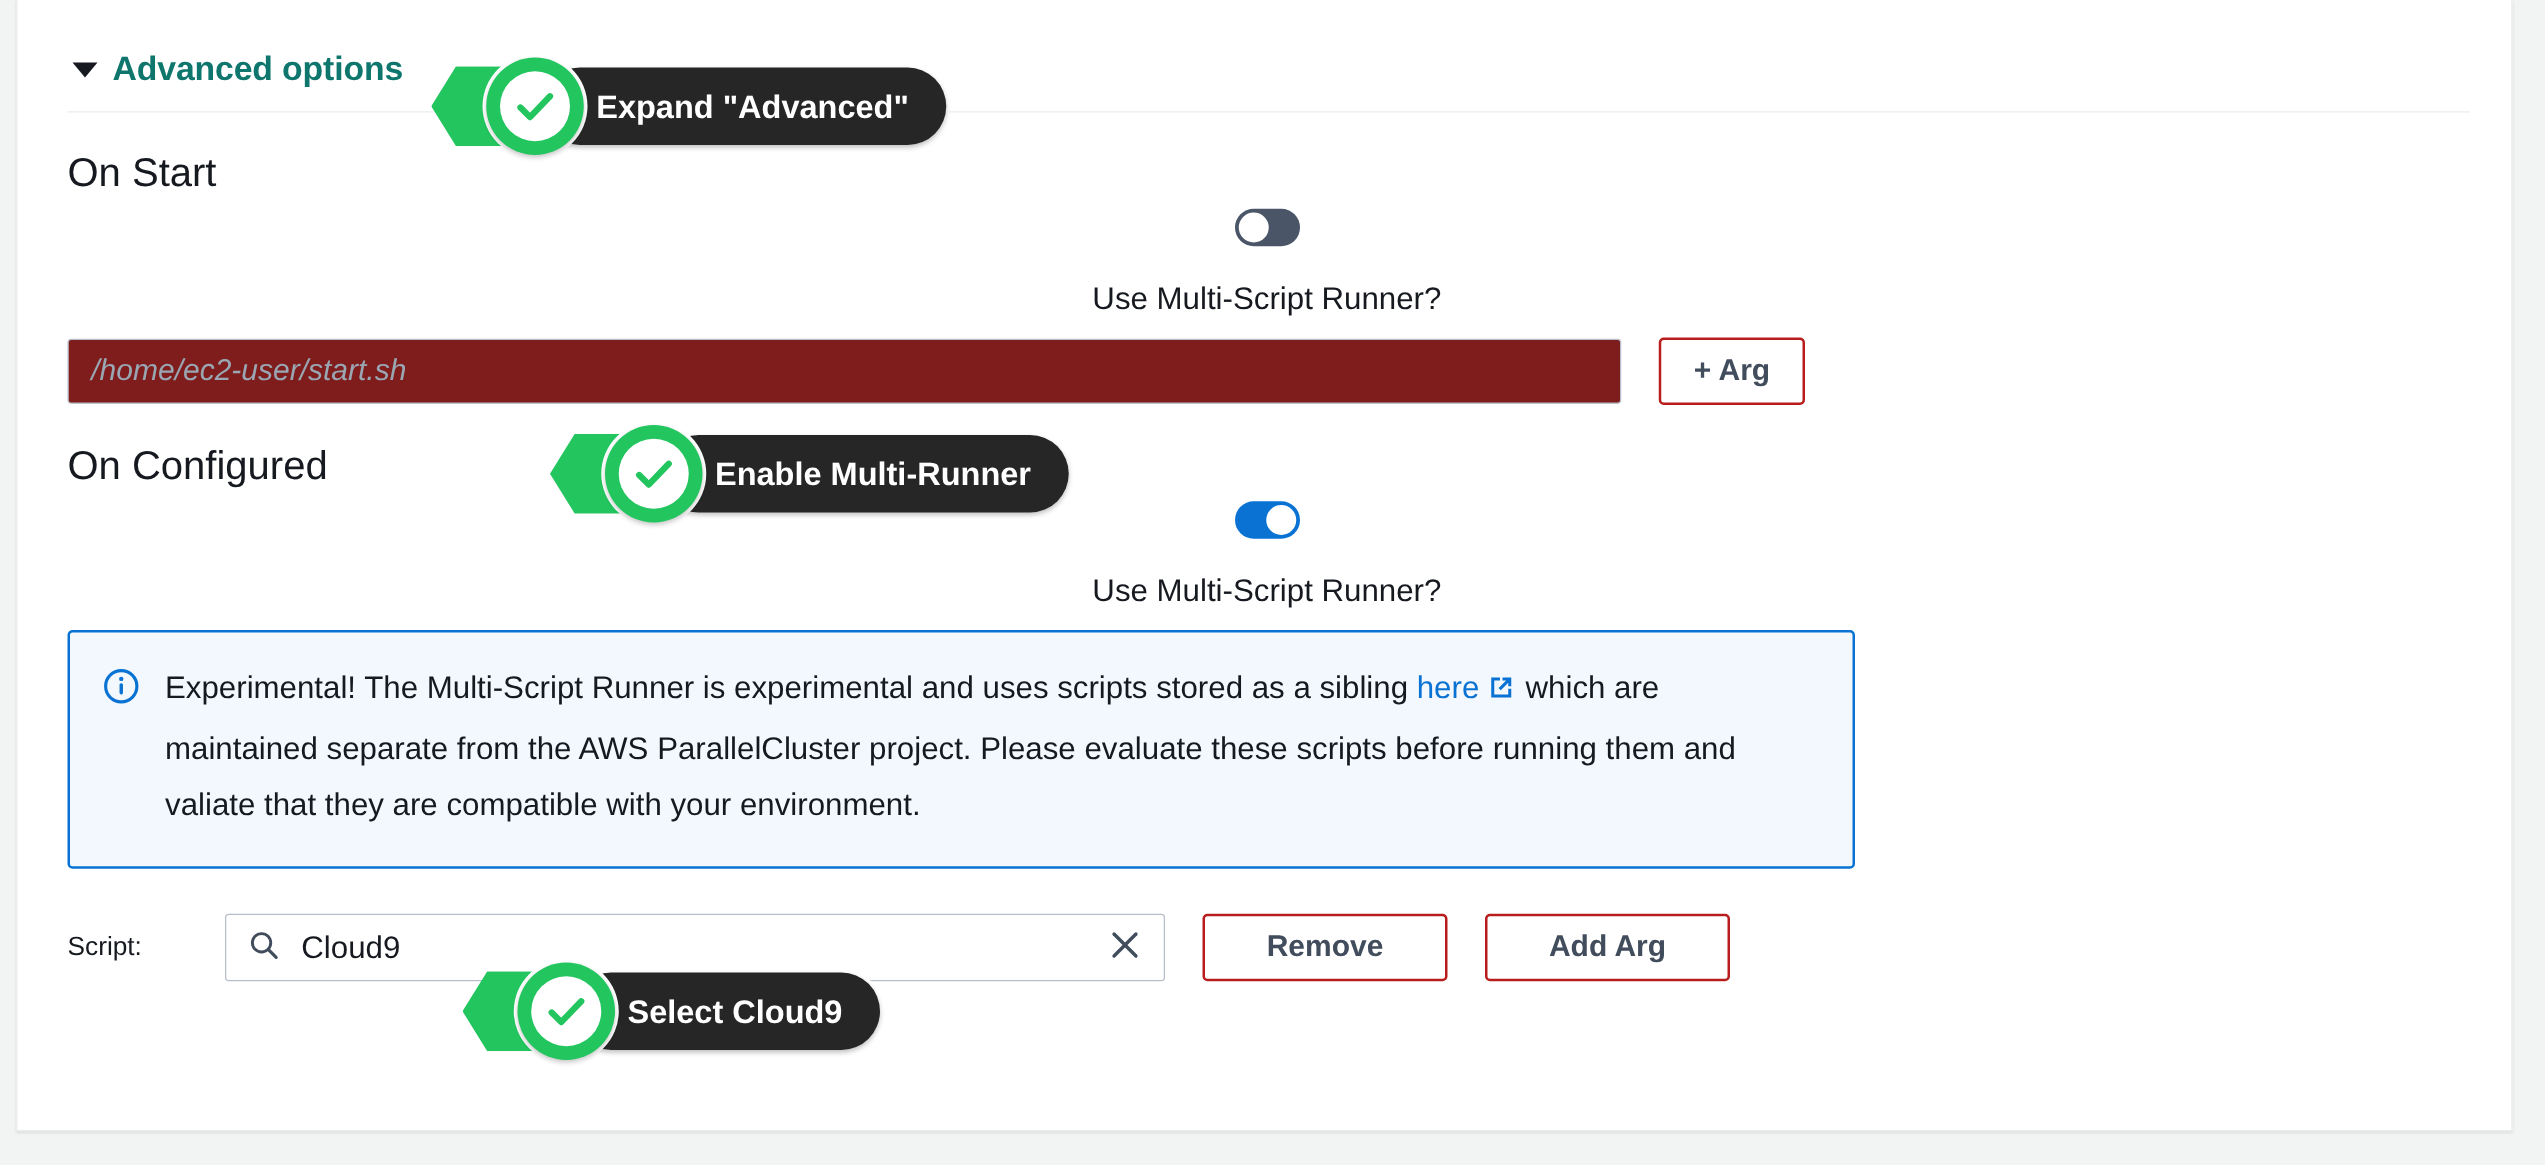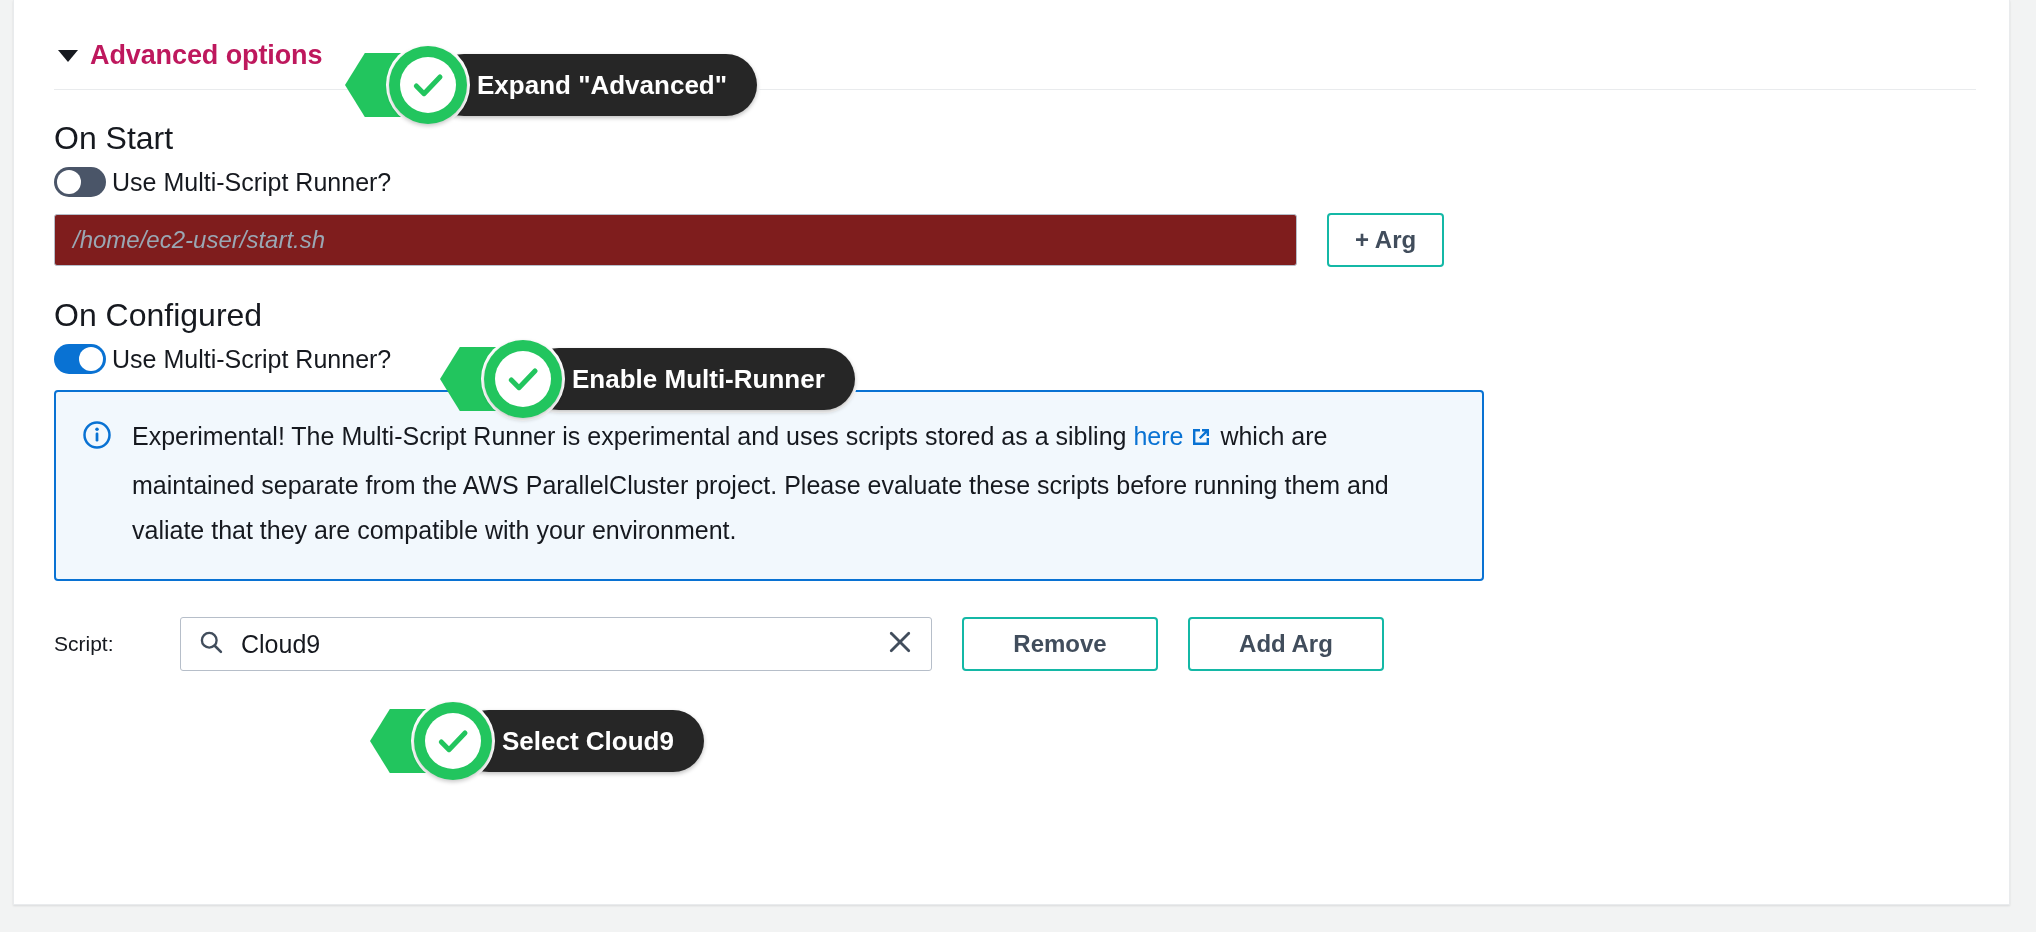--- a/index.html
+++ b/index.html
@@ -57,35 +57,36 @@
   .caret-right {
     width: 0; height: 0;
     border-top: 10px solid transparent;
     border-bottom: 10px solid transparent;
     border-left: 12px solid #4a5568;
     margin-left: 6px;
   }
   .section-title {
     font-size: 27px;
     font-weight: bold;
-    color: #be185d;
+    color: #0f766e;
     letter-spacing: -0.1px;
   }
 
   
   .group-label {
     font-size: 32px;
     color: #16191f;
     margin: 30px 0 10px 0;
   }
   .toggle-row {
     display: flex;
     align-items: center;
-    gap: 6px;
+    gap: 28px;
     margin-bottom: 16px;
+    flex-direction: column;
   }
   .toggle-label {
     font-size: 25px;
     color: #16191f;
   }
 
   
   .toggle {
     position: relative;
     width: 52px;
@@ -128,21 +129,21 @@
   .text-input .placeholder {
     font-size: 24px;
     font-style: italic;
     color: #9aa7b3;
   }
 
   .btn {
     height: 54px;
     min-width: 100px;
     padding: 0 26px;
-    border: 2px solid #14b8a6;
+    border: 2px solid #b91c1c;
     border-radius: 4px;
     background: #ffffff;
     color: #414d5c;
     font-family: "Liberation Sans", sans-serif;
     font-size: 24px;
     font-weight: bold;
     display: inline-flex;
     align-items: center;
     justify-content: center;
     box-sizing: border-box;
@@ -376,21 +377,21 @@
     <span class="ring">
       <span class="ring-inner">
         <svg width="40" height="40" viewBox="0 0 24 24">
           <path d="M5 12.6l4.6 4.6L19.2 7.2" fill="none" stroke="#22c55e" stroke-width="3" stroke-linecap="round" stroke-linejoin="round"></path>
         </svg>
       </span>
     </span>
     <span class="pill">Enable Multi-Runner</span>
   </div>
 
-  <div class="callout" style="left:370px; top:702px;">
+  <div class="callout" style="left:370px; top:770px;">
     <span class="arrow-shape"></span>
     <span class="ring">
       <span class="ring-inner">
         <svg width="40" height="40" viewBox="0 0 24 24">
           <path d="M5 12.6l4.6 4.6L19.2 7.2" fill="none" stroke="#22c55e" stroke-width="3" stroke-linecap="round" stroke-linejoin="round"></path>
         </svg>
       </span>
     </span>
     <span class="pill">Select Cloud9</span>
   </div>

